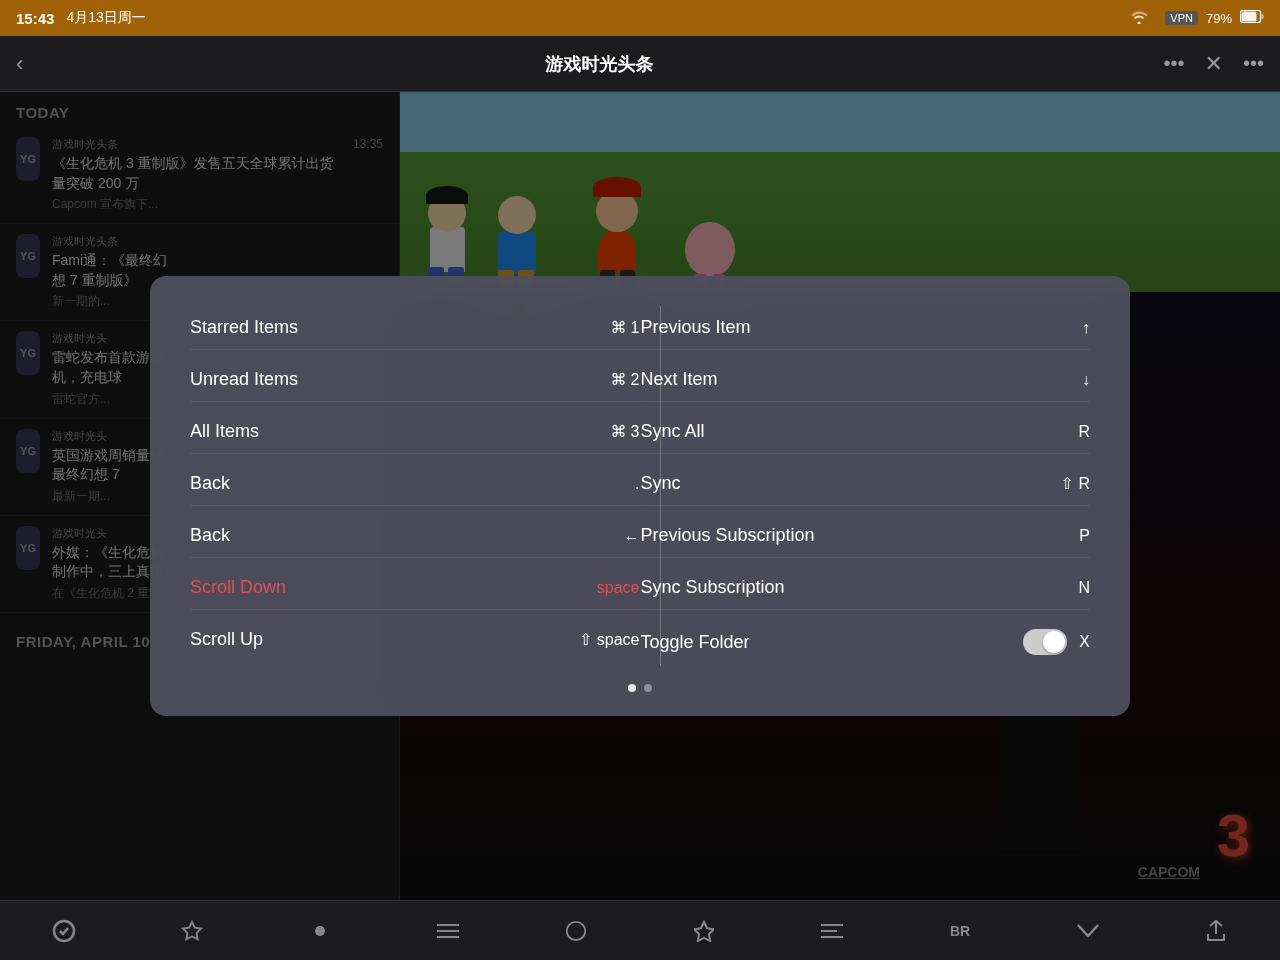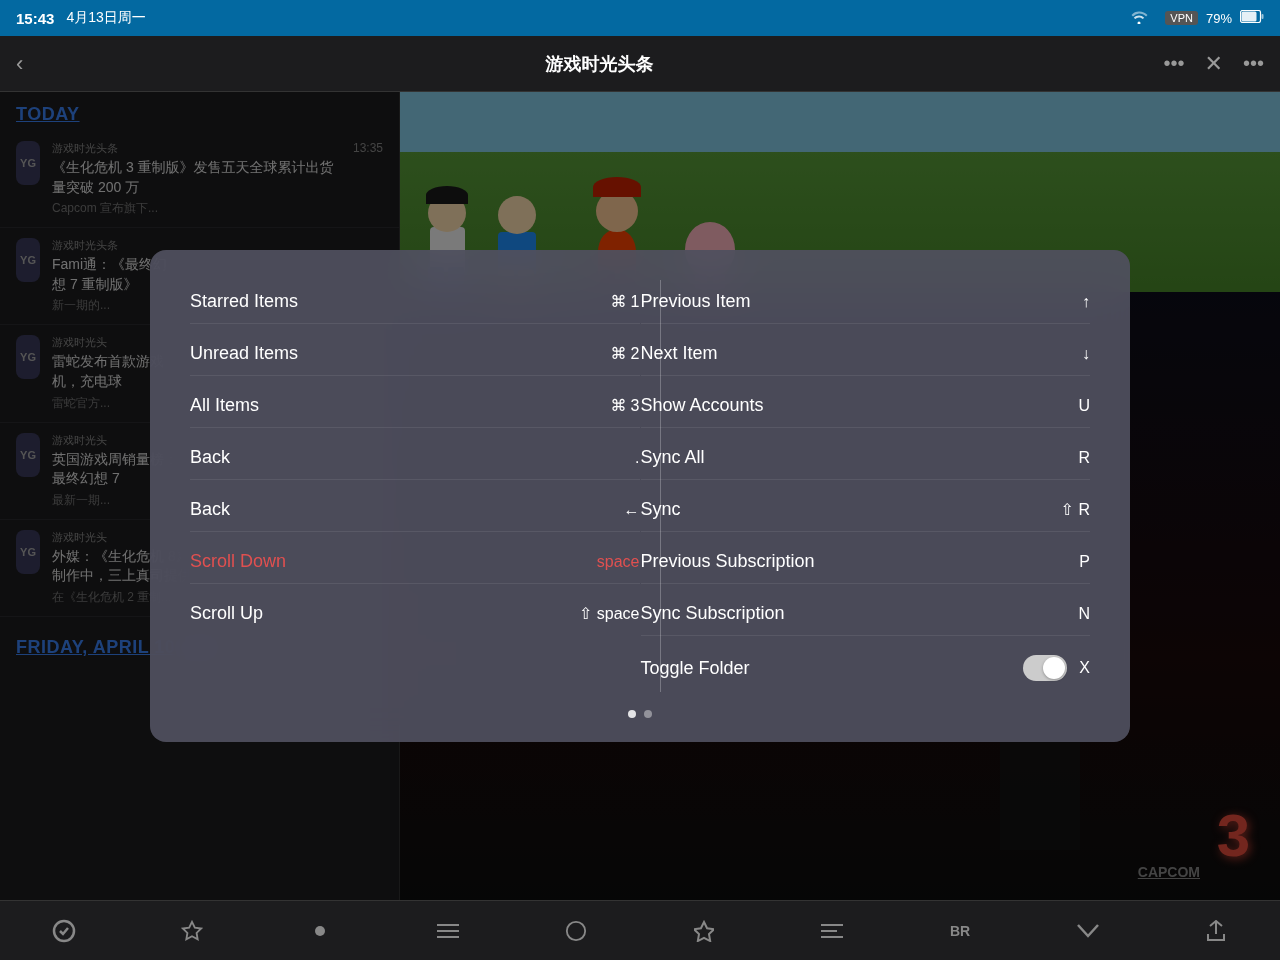--- a/index.html
+++ b/index.html
@@ -10,21 +10,21 @@
       font-family: -apple-system, "Helvetica Neue", Arial, sans-serif;
       background: #1a1a1a;
       position: relative;
     }
 
     
     .status-bar {
       position: absolute;
       top: 0; left: 0; right: 0;
       height: 36px;
-      background: #0369a1;
+      background: #a16207;
       display: flex;
       align-items: center;
       justify-content: space-between;
       padding: 0 16px;
       z-index: 100;
       gap: 32px;
     }
     .status-time {
       color: #fff;
       font-size: 15px;
@@ -96,26 +96,25 @@
     }
 
     
     .sidebar {
       width: 400px;
       background: #1c1c1e;
       overflow-y: auto;
       border-right: 1px solid #333;
     }
     .sidebar-section-header {
-      color: #3b82f6;
-      font-size: 18px;
+      color: #a3a3a3;
+      font-size: 15px;
       font-weight: 600;
       padding: 12px 16px 6px;
       letter-spacing: 0.5px;
-      text-decoration: underline;
     }
     .sidebar-item {
       display: flex;
       align-items: flex-start;
       padding: 10px 16px;
       border-bottom: 1px solid #2a2a2e;
       cursor: pointer;
     }
     .sidebar-avatar {
       width: 24px;
@@ -499,24 +498,20 @@
       <div class="keyboard-column">
         <div class="keyboard-row">
           <span class="key-label">Previous Item</span>
           <span class="key-shortcut">↑</span>
         </div>
         <div class="keyboard-row">
           <span class="key-label">Next Item</span>
           <span class="key-shortcut">↓</span>
         </div>
         <div class="keyboard-row">
-          <span class="key-label">Show Accounts</span>
-          <span class="key-shortcut">U</span>
-        </div>
-        <div class="keyboard-row">
           <span class="key-label">Sync All</span>
           <span class="key-shortcut">R</span>
         </div>
         <div class="keyboard-row">
           <span class="key-label">Sync</span>
           <span class="key-shortcut">⇧ R</span>
         </div>
         <div class="keyboard-row">
           <span class="key-label">Previous Subscription</span>
           <span class="key-shortcut">P</span>

